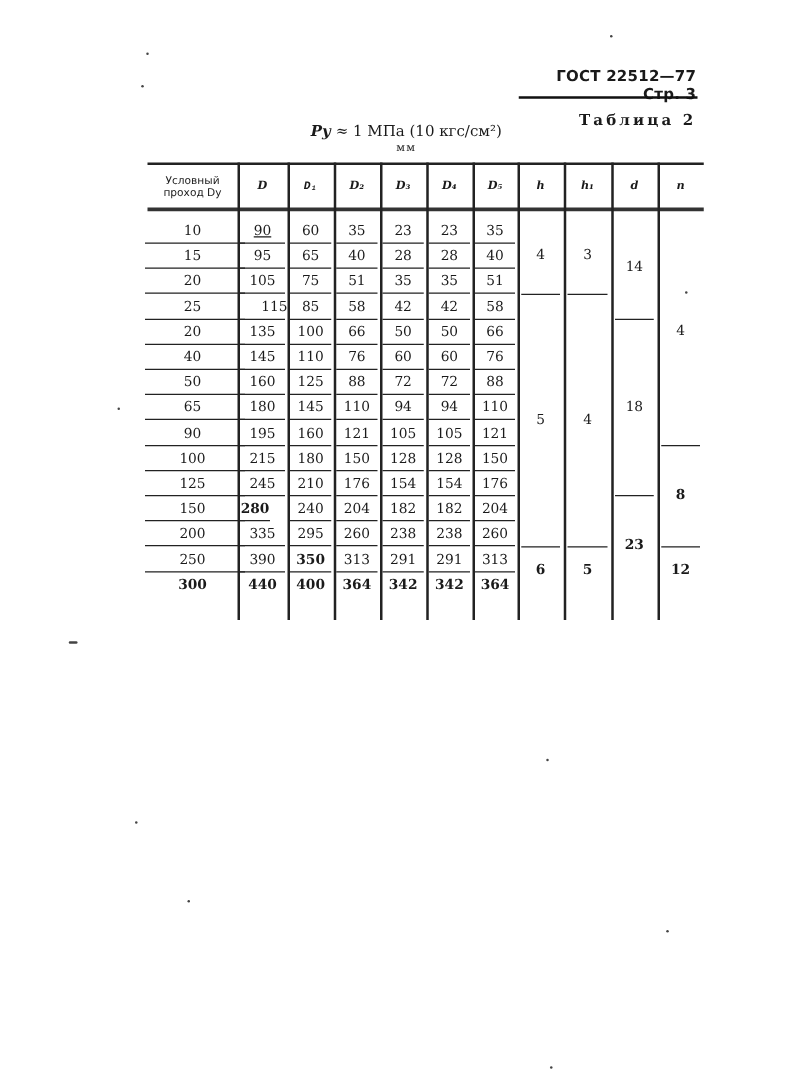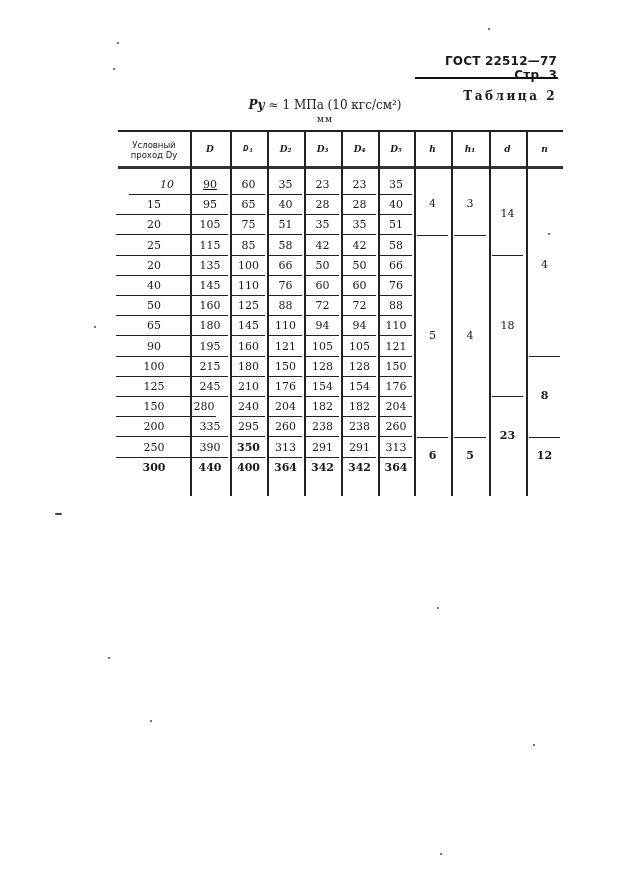--- a/index.html
+++ b/index.html
@@ -82,21 +82,21 @@
     <div class="hdr" style="left: 190px; top: 144px; width: 40px;">D</div>
     <div class="hdr" style="left: 230px; top: 144px; width: 37px; font-family: Liberation Mono, monospace;">D₁</div>
     <div class="hdr" style="left: 267px; top: 144px; width: 37px;">D₂</div>
     <div class="hdr" style="left: 304px; top: 144px; width: 37px;">D₃</div>
     <div class="hdr" style="left: 341px; top: 144px; width: 37px;">D₄</div>
     <div class="hdr" style="left: 378px; top: 144px; width: 36px;">D₅</div>
     <div class="hdr" style="left: 414px; top: 144px; width: 37px;">h</div>
     <div class="hdr" style="left: 451px; top: 144px; width: 38px;">h₁</div>
     <div class="hdr" style="left: 489px; top: 144px; width: 37px;">d</div>
     <div class="hdr" style="left: 526px; top: 144px; width: 37px;">n</div>
-    <div class="cell u first" style="left: 131px; top: 178px; width: 72px; font-style: italic;">10</div>
+    <div class="cell u first" style="left: 118px; top: 178px; width: 72px;">10</div>
     <div class="cell u" style="left: 190px; top: 178px; width: 40px; text-decoration: underline;">90</div>
     <div class="cell u" style="left: 230px; top: 178px; width: 37px;">60</div>
     <div class="cell u" style="left: 267px; top: 178px; width: 37px;">35</div>
     <div class="cell u" style="left: 304px; top: 178px; width: 37px;">23</div>
     <div class="cell u" style="left: 341px; top: 178px; width: 37px;">23</div>
     <div class="cell u" style="left: 378px; top: 178px; width: 36px;">35</div>
     <div class="cell u first" style="left: 118px; top: 198.2px; width: 72px;">15</div>
     <div class="cell u" style="left: 190px; top: 198.2px; width: 40px;">95</div>
     <div class="cell u" style="left: 230px; top: 198.2px; width: 37px;">65</div>
     <div class="cell u" style="left: 267px; top: 198.2px; width: 37px;">40</div>
@@ -104,21 +104,21 @@
     <div class="cell u" style="left: 341px; top: 198.2px; width: 37px;">28</div>
     <div class="cell u" style="left: 378px; top: 198.2px; width: 36px;">40</div>
     <div class="cell u first" style="left: 118px; top: 218.4px; width: 72px;">20</div>
     <div class="cell u" style="left: 190px; top: 218.4px; width: 40px;">105</div>
     <div class="cell u" style="left: 230px; top: 218.4px; width: 37px;">75</div>
     <div class="cell u" style="left: 267px; top: 218.4px; width: 37px;">51</div>
     <div class="cell u" style="left: 304px; top: 218.4px; width: 37px;">35</div>
     <div class="cell u" style="left: 341px; top: 218.4px; width: 37px;">35</div>
     <div class="cell u" style="left: 378px; top: 218.4px; width: 36px;">51</div>
     <div class="cell u first" style="left: 118px; top: 238.6px; width: 72px;">25</div>
-    <div class="cell u" style="left: 190px; top: 238.6px; width: 40px;">115</div>
+    <div class="cell u" style="left: 190px; top: 238.6px; width: 40px; text-align: right;">115</div>
     <div class="cell u" style="left: 230px; top: 238.6px; width: 37px;">85</div>
     <div class="cell u" style="left: 267px; top: 238.6px; width: 37px;">58</div>
     <div class="cell u" style="left: 304px; top: 238.6px; width: 37px;">42</div>
     <div class="cell u" style="left: 341px; top: 238.6px; width: 37px;">42</div>
     <div class="cell u" style="left: 378px; top: 238.6px; width: 36px;">58</div>
     <div class="cell u first" style="left: 118px; top: 258.8px; width: 72px;">20</div>
     <div class="cell u" style="left: 190px; top: 258.8px; width: 40px;">135</div>
     <div class="cell u" style="left: 230px; top: 258.8px; width: 37px;">100</div>
     <div class="cell u" style="left: 267px; top: 258.8px; width: 37px;">66</div>
     <div class="cell u" style="left: 304px; top: 258.8px; width: 37px;">50</div>
@@ -160,21 +160,21 @@
     <div class="cell u" style="left: 341px; top: 359.8px; width: 37px;">128</div>
     <div class="cell u" style="left: 378px; top: 359.8px; width: 36px;">150</div>
     <div class="cell u first" style="left: 118px; top: 380px; width: 72px;">125</div>
     <div class="cell u" style="left: 190px; top: 380px; width: 40px;">245</div>
     <div class="cell u" style="left: 230px; top: 380px; width: 37px;">210</div>
     <div class="cell u" style="left: 267px; top: 380px; width: 37px;">176</div>
     <div class="cell u" style="left: 304px; top: 380px; width: 37px;">154</div>
     <div class="cell u" style="left: 341px; top: 380px; width: 37px;">154</div>
     <div class="cell u" style="left: 378px; top: 380px; width: 36px;">176</div>
     <div class="cell u first" style="left: 118px; top: 400.2px; width: 72px;">150</div>
-    <div class="cell u" style="left: 190px; top: 400.2px; width: 28px;">280</div>
+    <div class="cell u" style="left: 190px; top: 400.2px; width: 28px; font-weight: bold;">280</div>
     <div class="cell u" style="left: 230px; top: 400.2px; width: 37px;">240</div>
     <div class="cell u" style="left: 267px; top: 400.2px; width: 37px;">204</div>
     <div class="cell u" style="left: 304px; top: 400.2px; width: 37px;">182</div>
     <div class="cell u" style="left: 341px; top: 400.2px; width: 37px;">182</div>
     <div class="cell u" style="left: 378px; top: 400.2px; width: 36px;">204</div>
     <div class="cell u first" style="left: 118px; top: 420.4px; width: 72px;">200</div>
     <div class="cell u" style="left: 190px; top: 420.4px; width: 40px;">335</div>
     <div class="cell u" style="left: 230px; top: 420.4px; width: 37px;">295</div>
     <div class="cell u" style="left: 267px; top: 420.4px; width: 37px;">260</div>
     <div class="cell u" style="left: 304px; top: 420.4px; width: 37px;">238</div>

